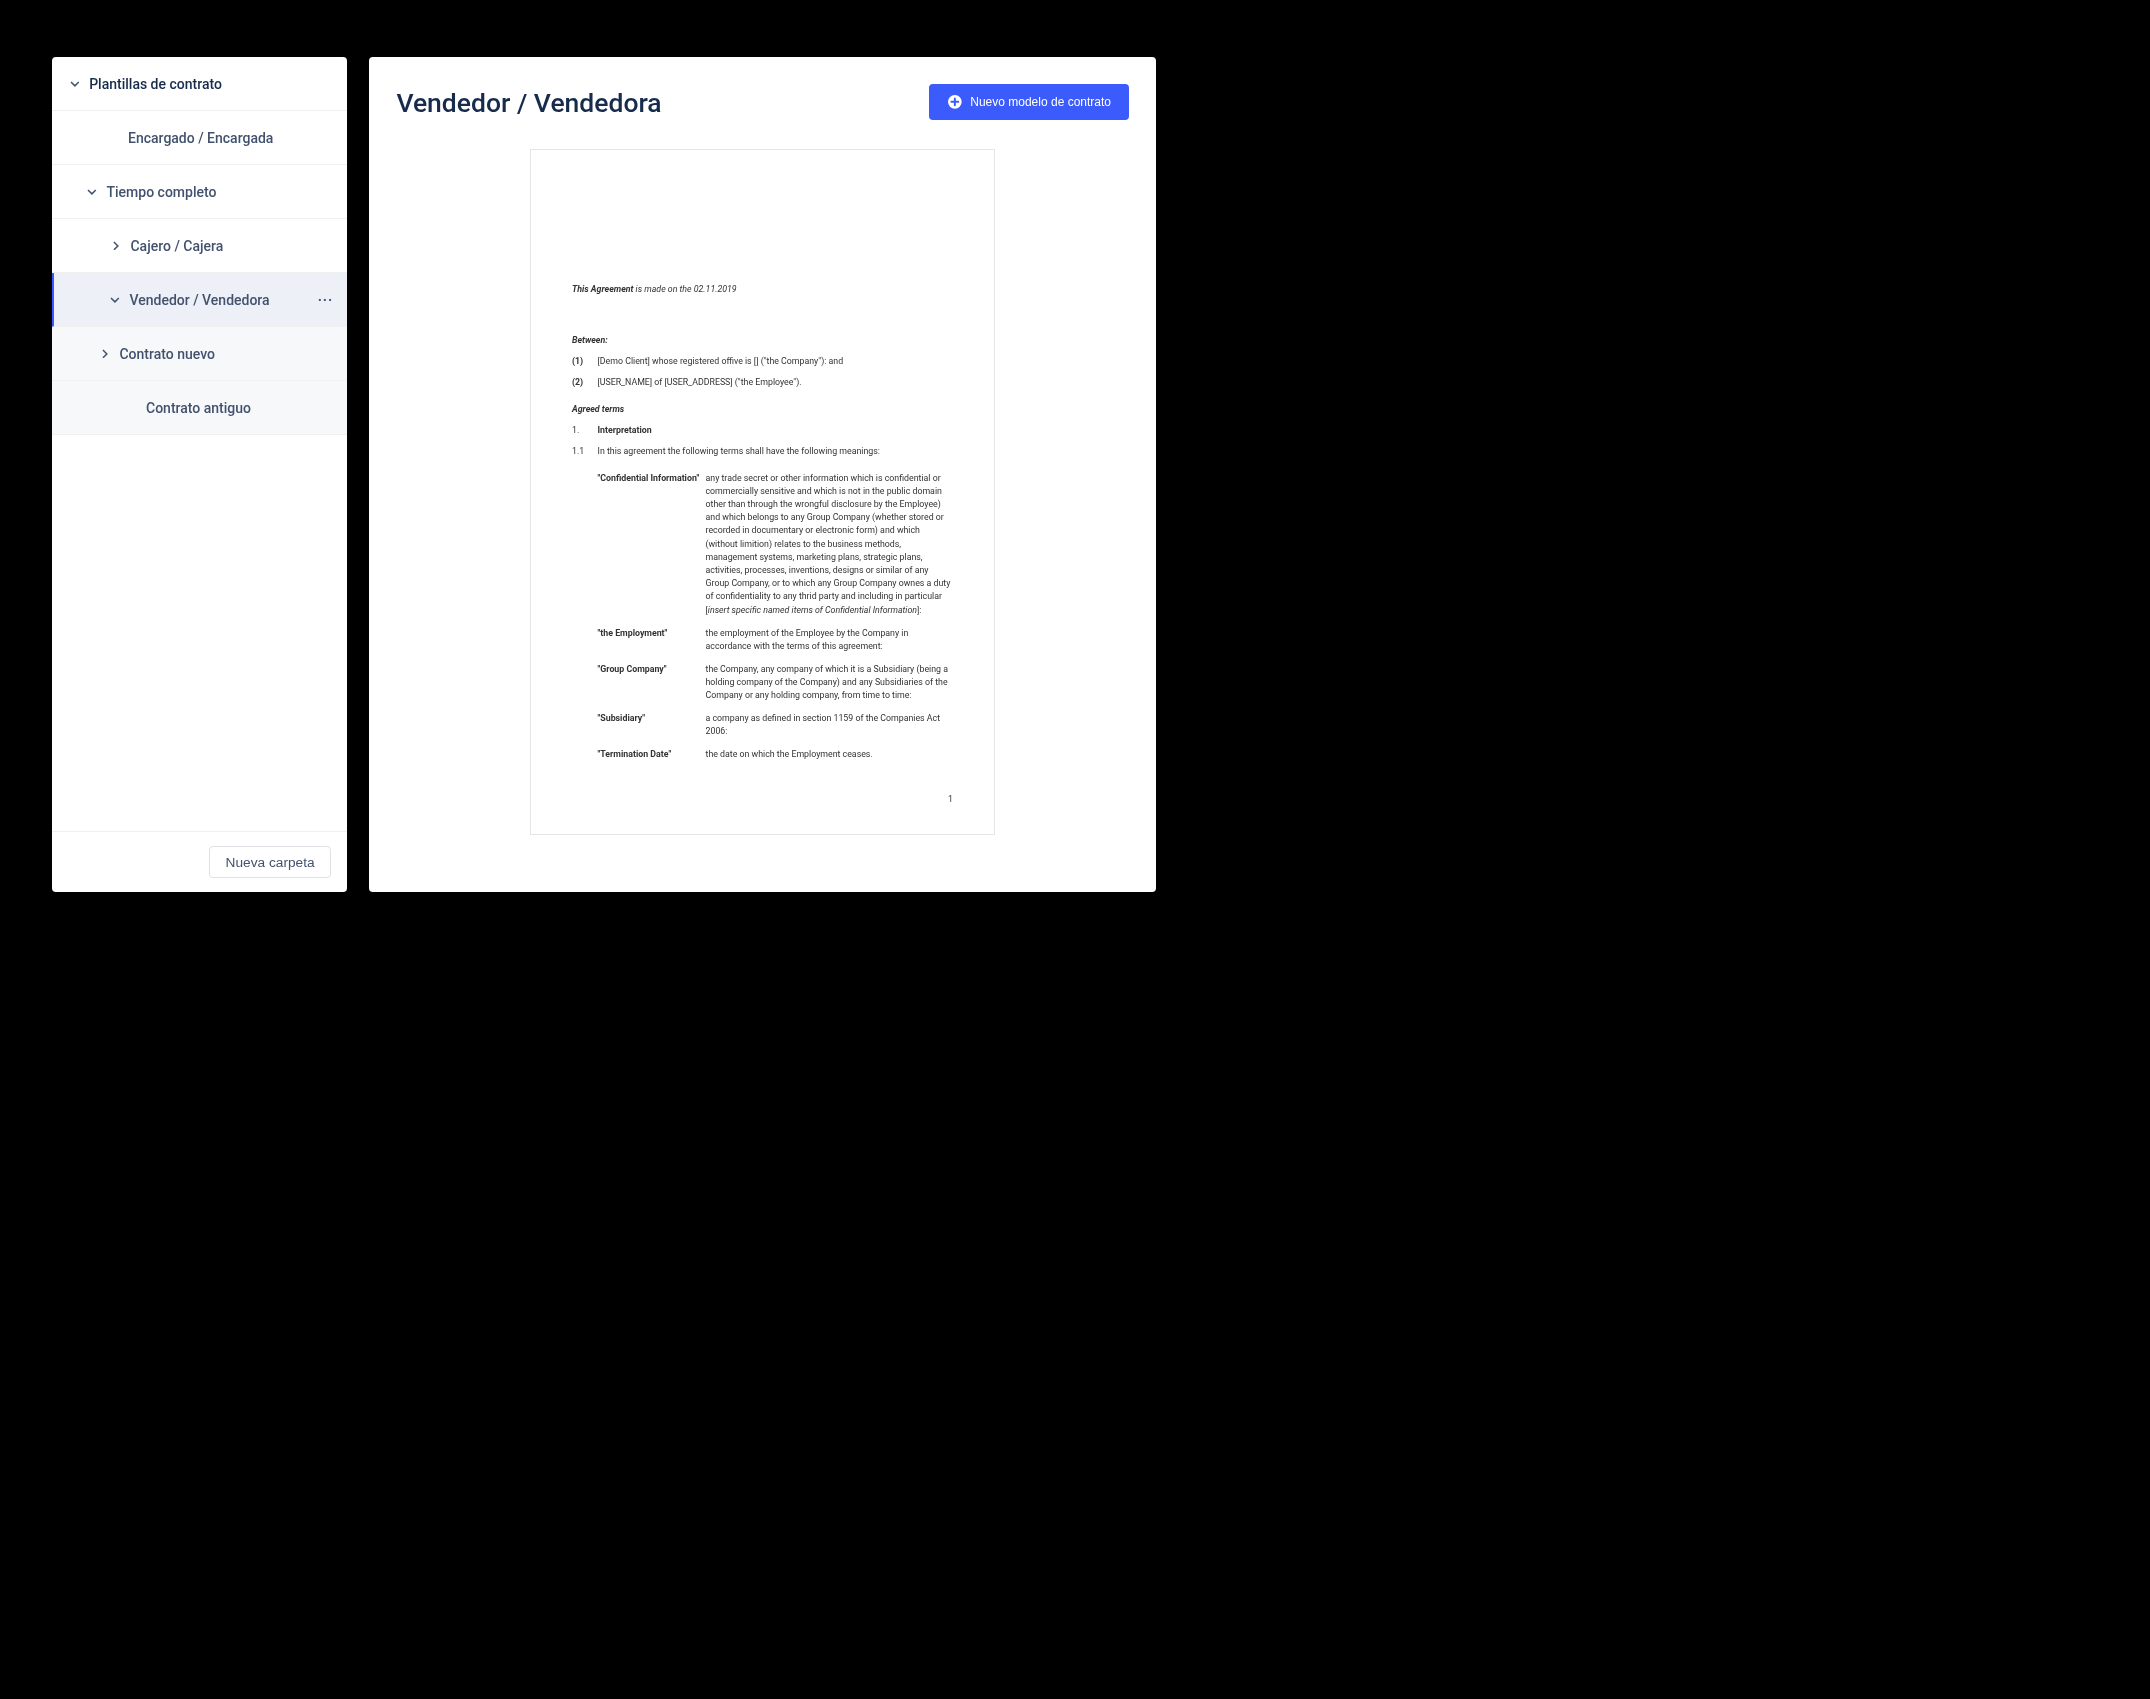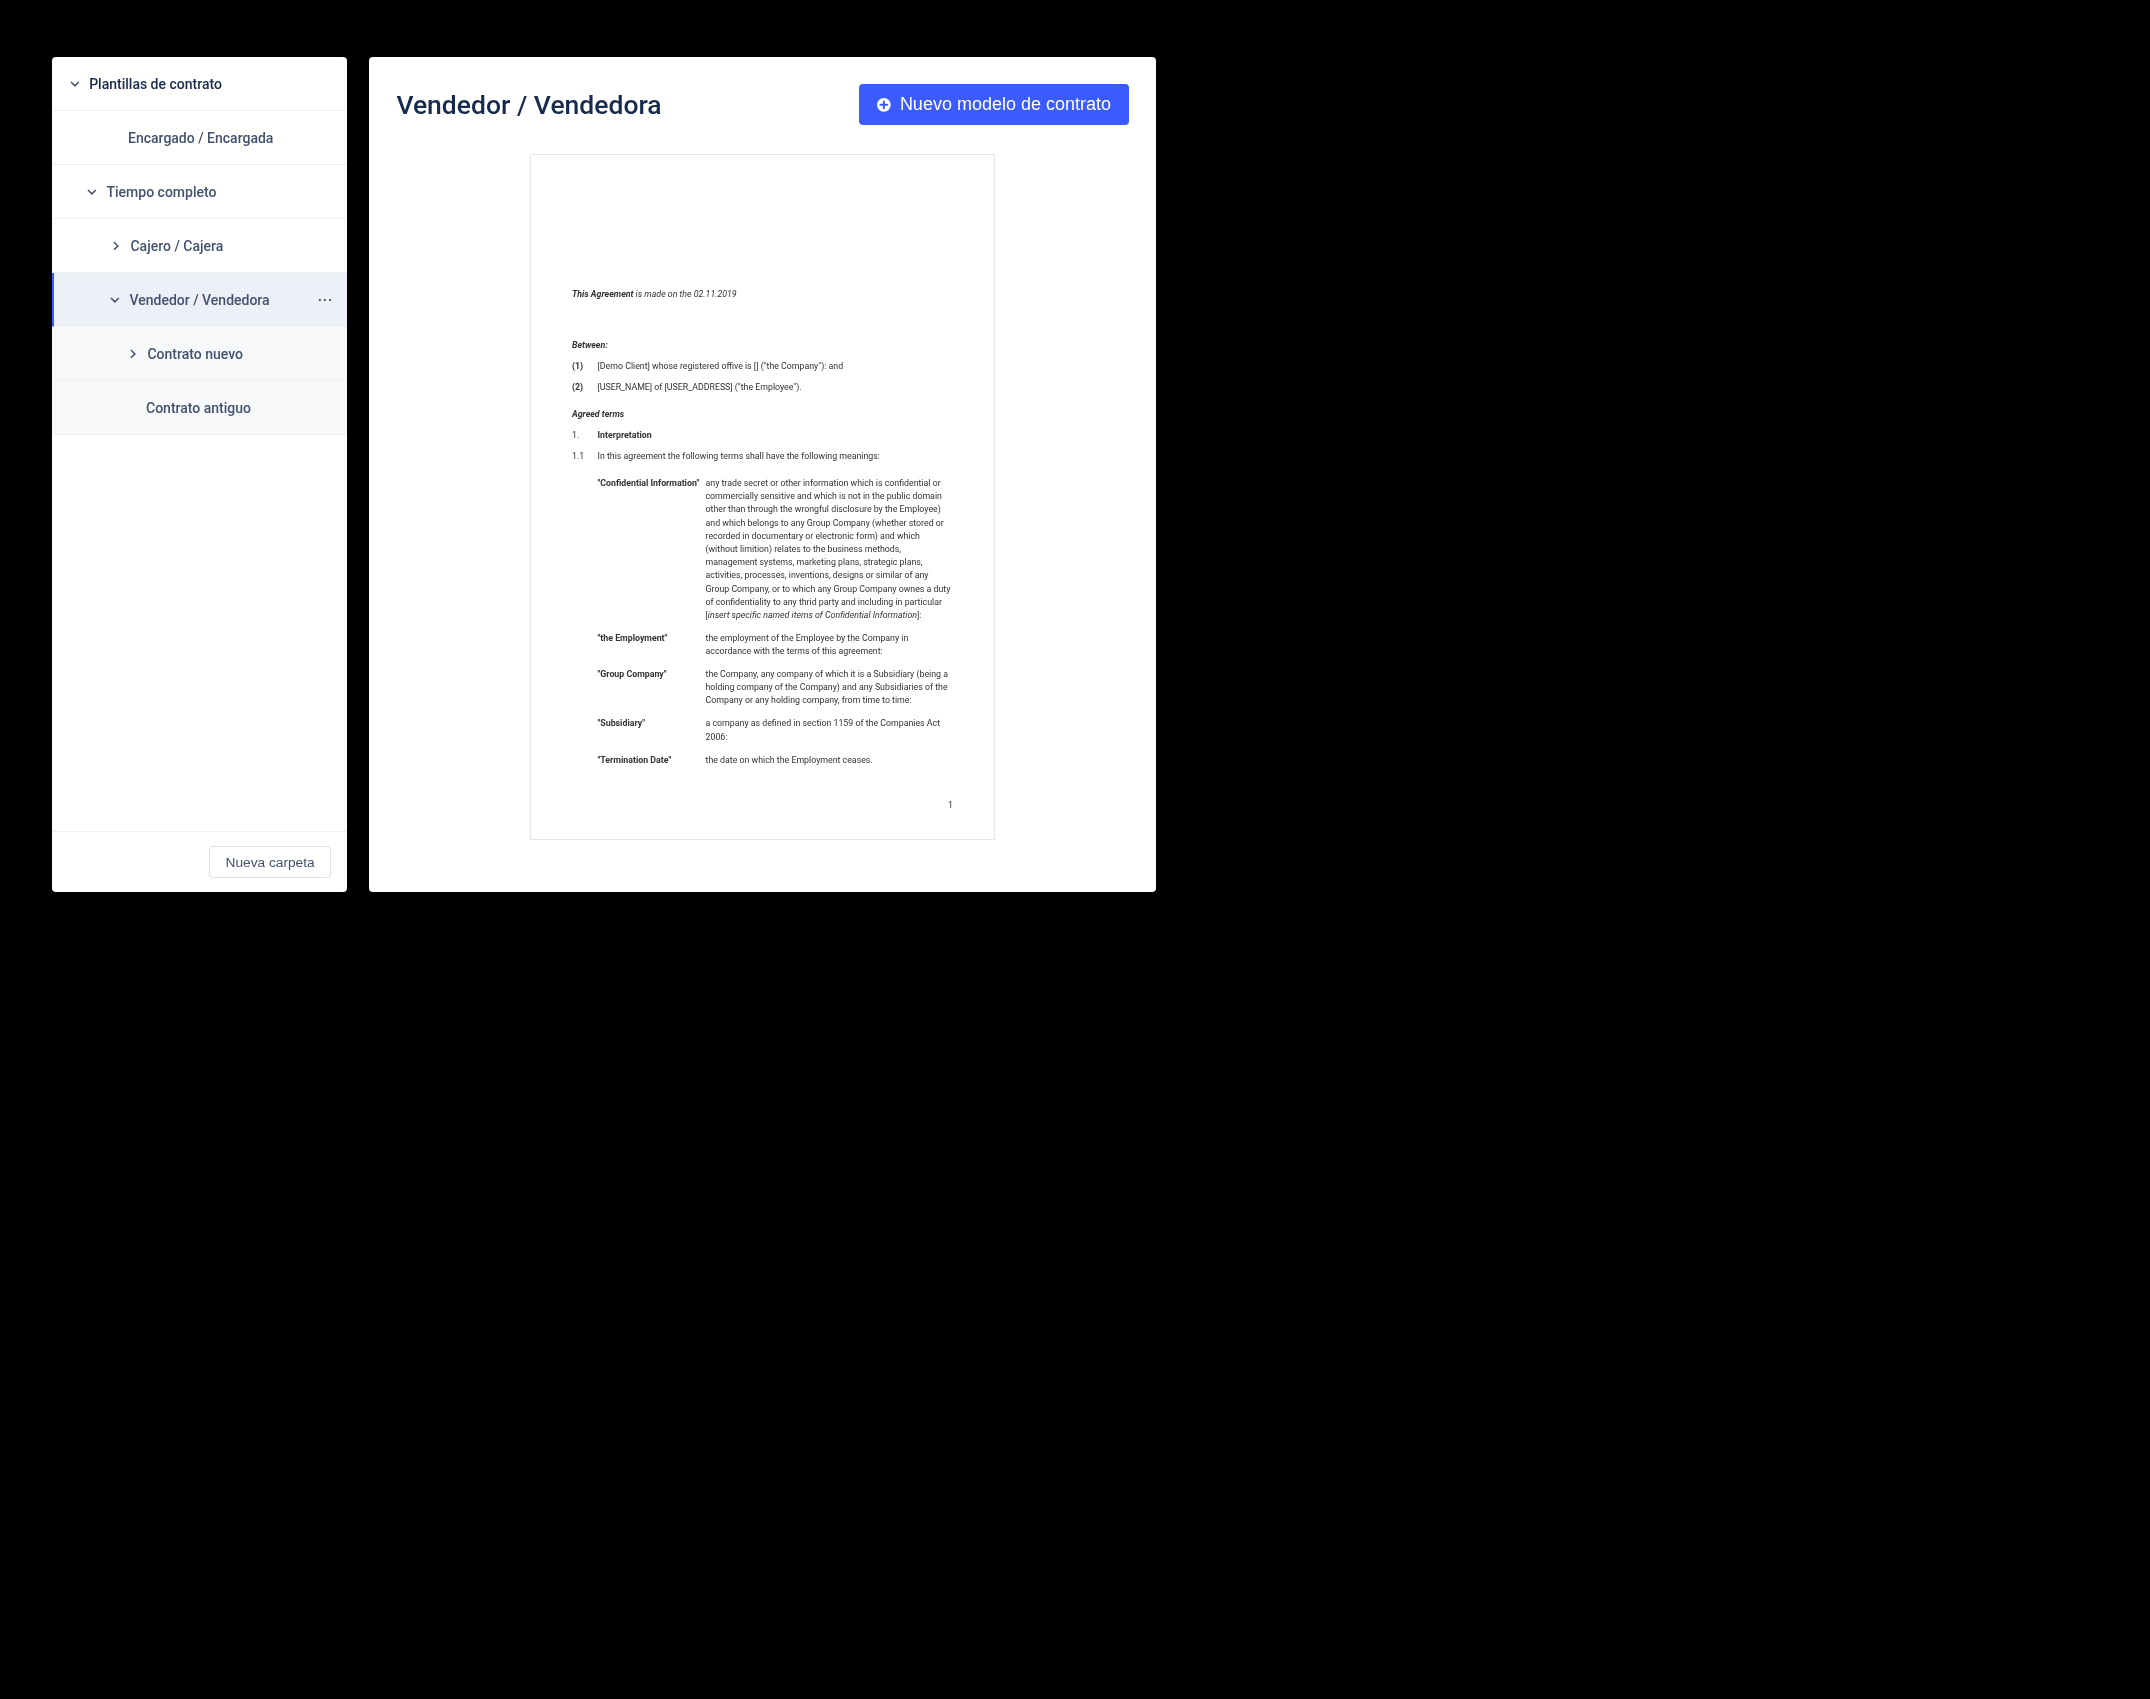--- a/index.html
+++ b/index.html
@@ -33,21 +33,21 @@
     font-size: 14px;
     color: #42526e;
     cursor: pointer;
     border-bottom: 1px solid #f0f0f0;
     position: relative;
   }
   .tree-item.root { padding-left: 15.7px; font-weight: 500; color: #172b4d; }
   .tree-item.lvl1 { padding-left: 33px; font-weight: 500; color: #42526e; }
   .tree-item.lvl2 { padding-left: 57px; font-weight: 500; color: #42526e; }
   .tree-item.lvl2.no-chev { padding-left: 76px; }
-  .tree-item.lvl3 { padding-left: 74px; font-weight: 500; color: #42526e; }
+  .tree-item.lvl3 { padding-left: 46px; font-weight: 500; color: #42526e; }
   .tree-item.lvl3.no-chev { padding-left: 94px; }
   .tree-item.selected {
     background: #eef0f7;
     border-left: 2.9px solid #3b5bfd;
     padding-left: 54px;
   }
   .tree-item.sub-selected {
     background: #f7f8fa;
   }
   .tree-item .chev {
@@ -102,21 +102,21 @@
     font-size: 26.5px;
     font-weight: 500;
     color: #172b4d;
   }
   .btn-primary {
     background: #3b5bfd;
     color: #fff;
     border: none;
     border-radius: 3.9px;
     padding: 9.8px 17.6px;
-    font-size: 18px;
+    font-size: 12px;
     font-weight: 500;
     cursor: pointer;
     display: inline-flex;
     align-items: center;
     gap: 7.8px;
   }
   .btn-primary .plus-icon {
     width: 15.7px;
     height: 15.7px;
     display: inline-flex;

